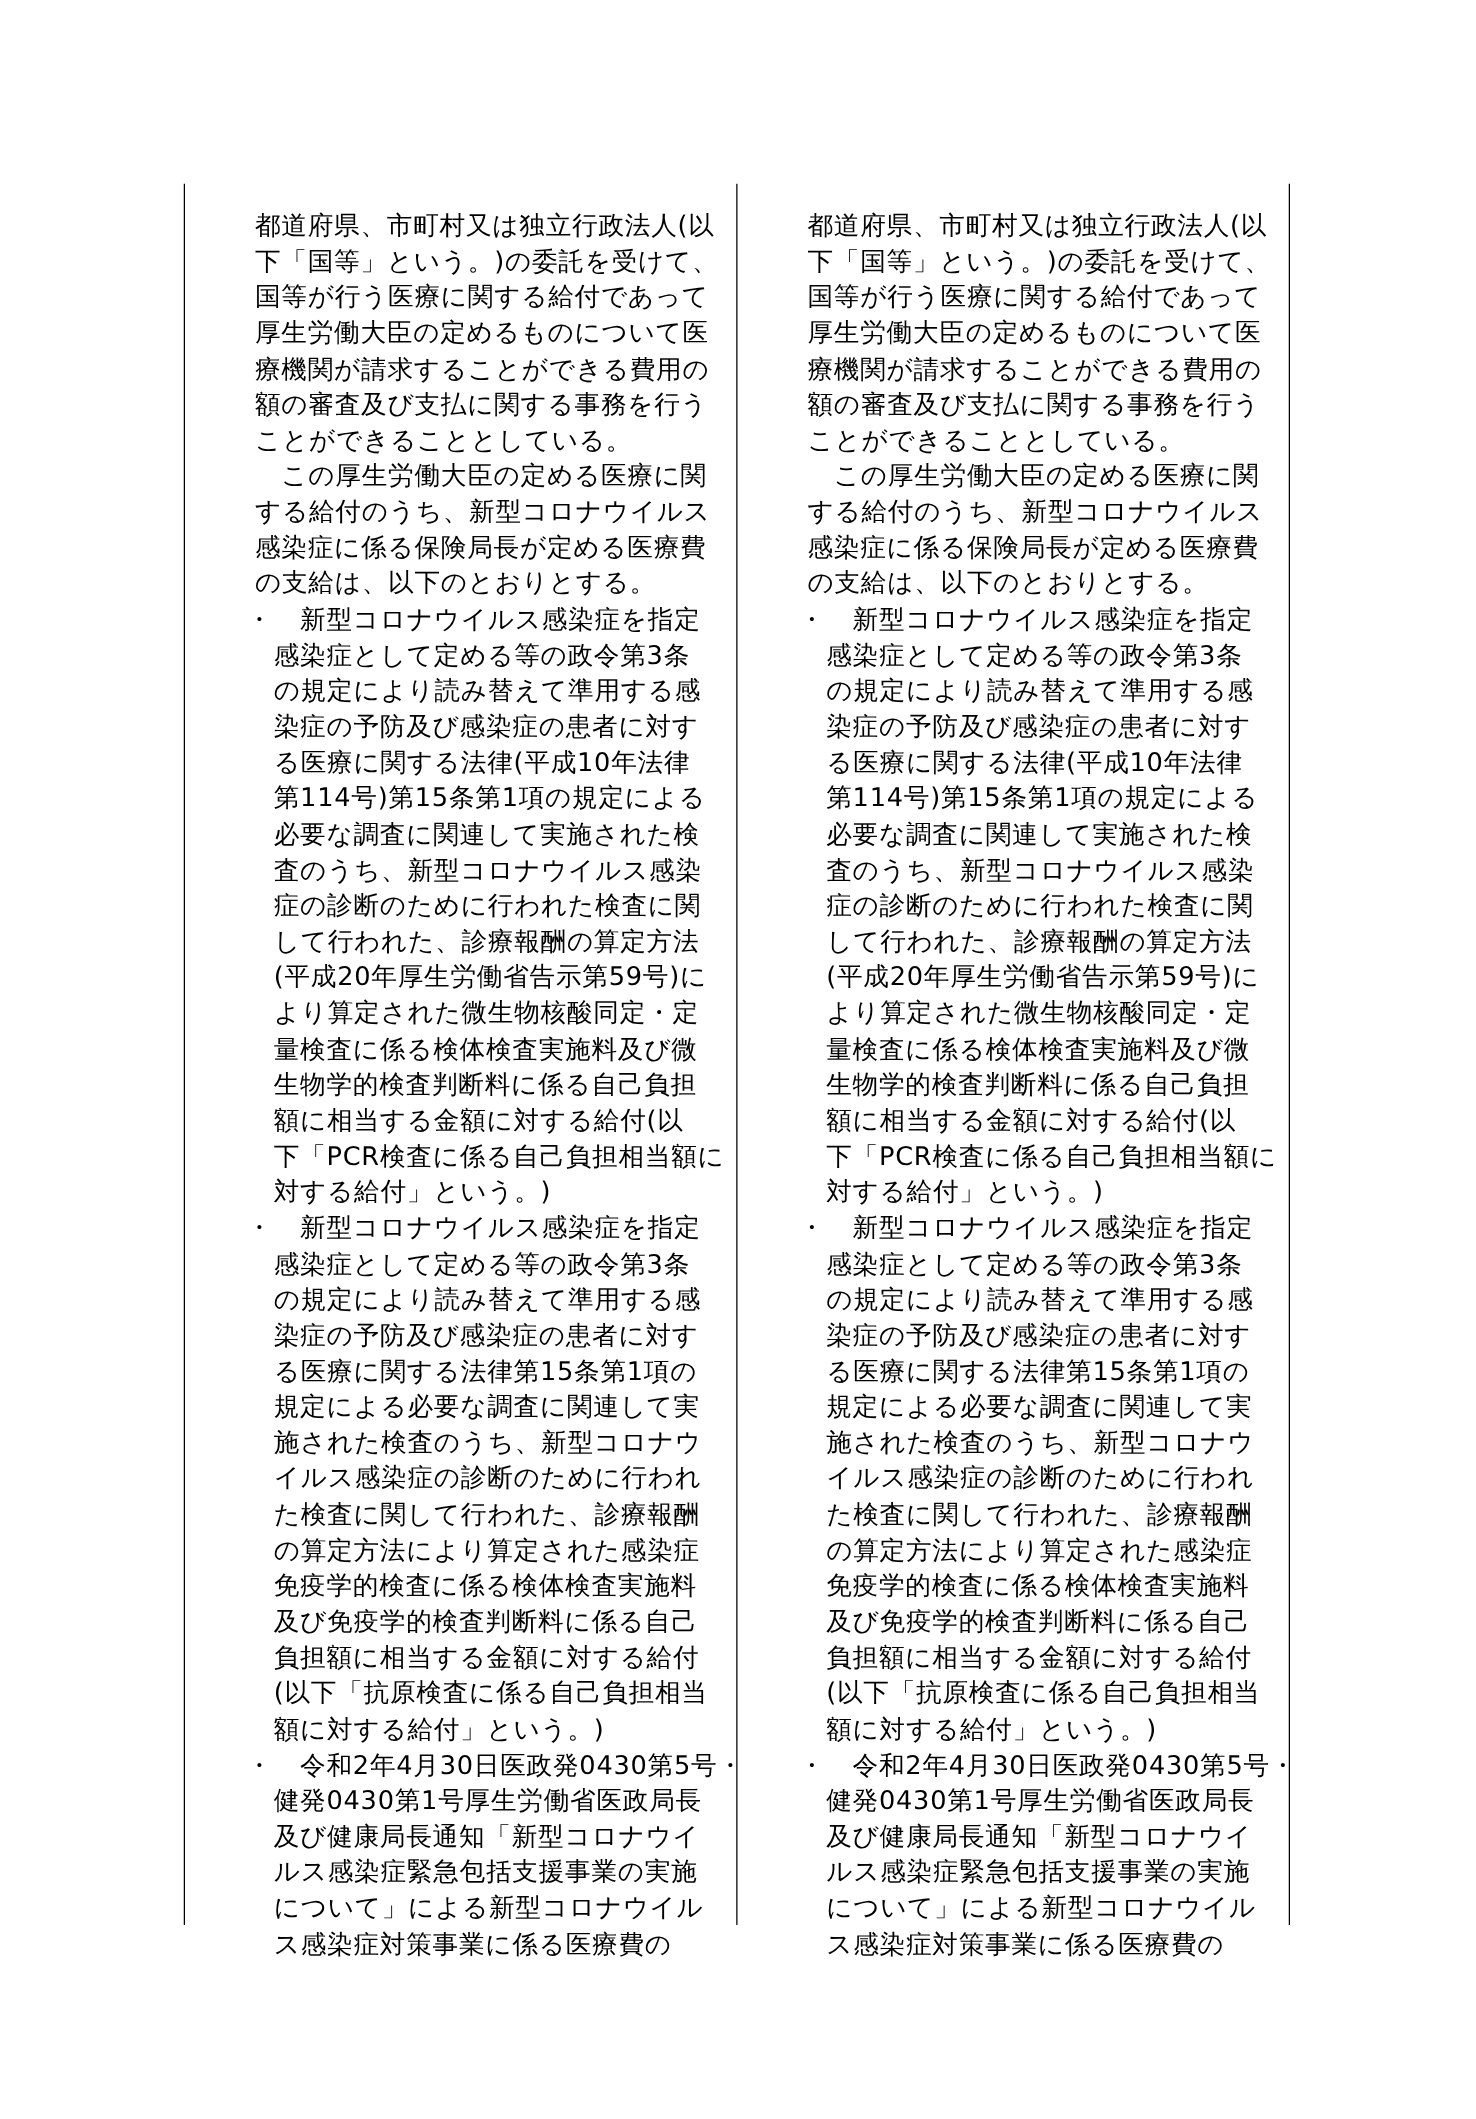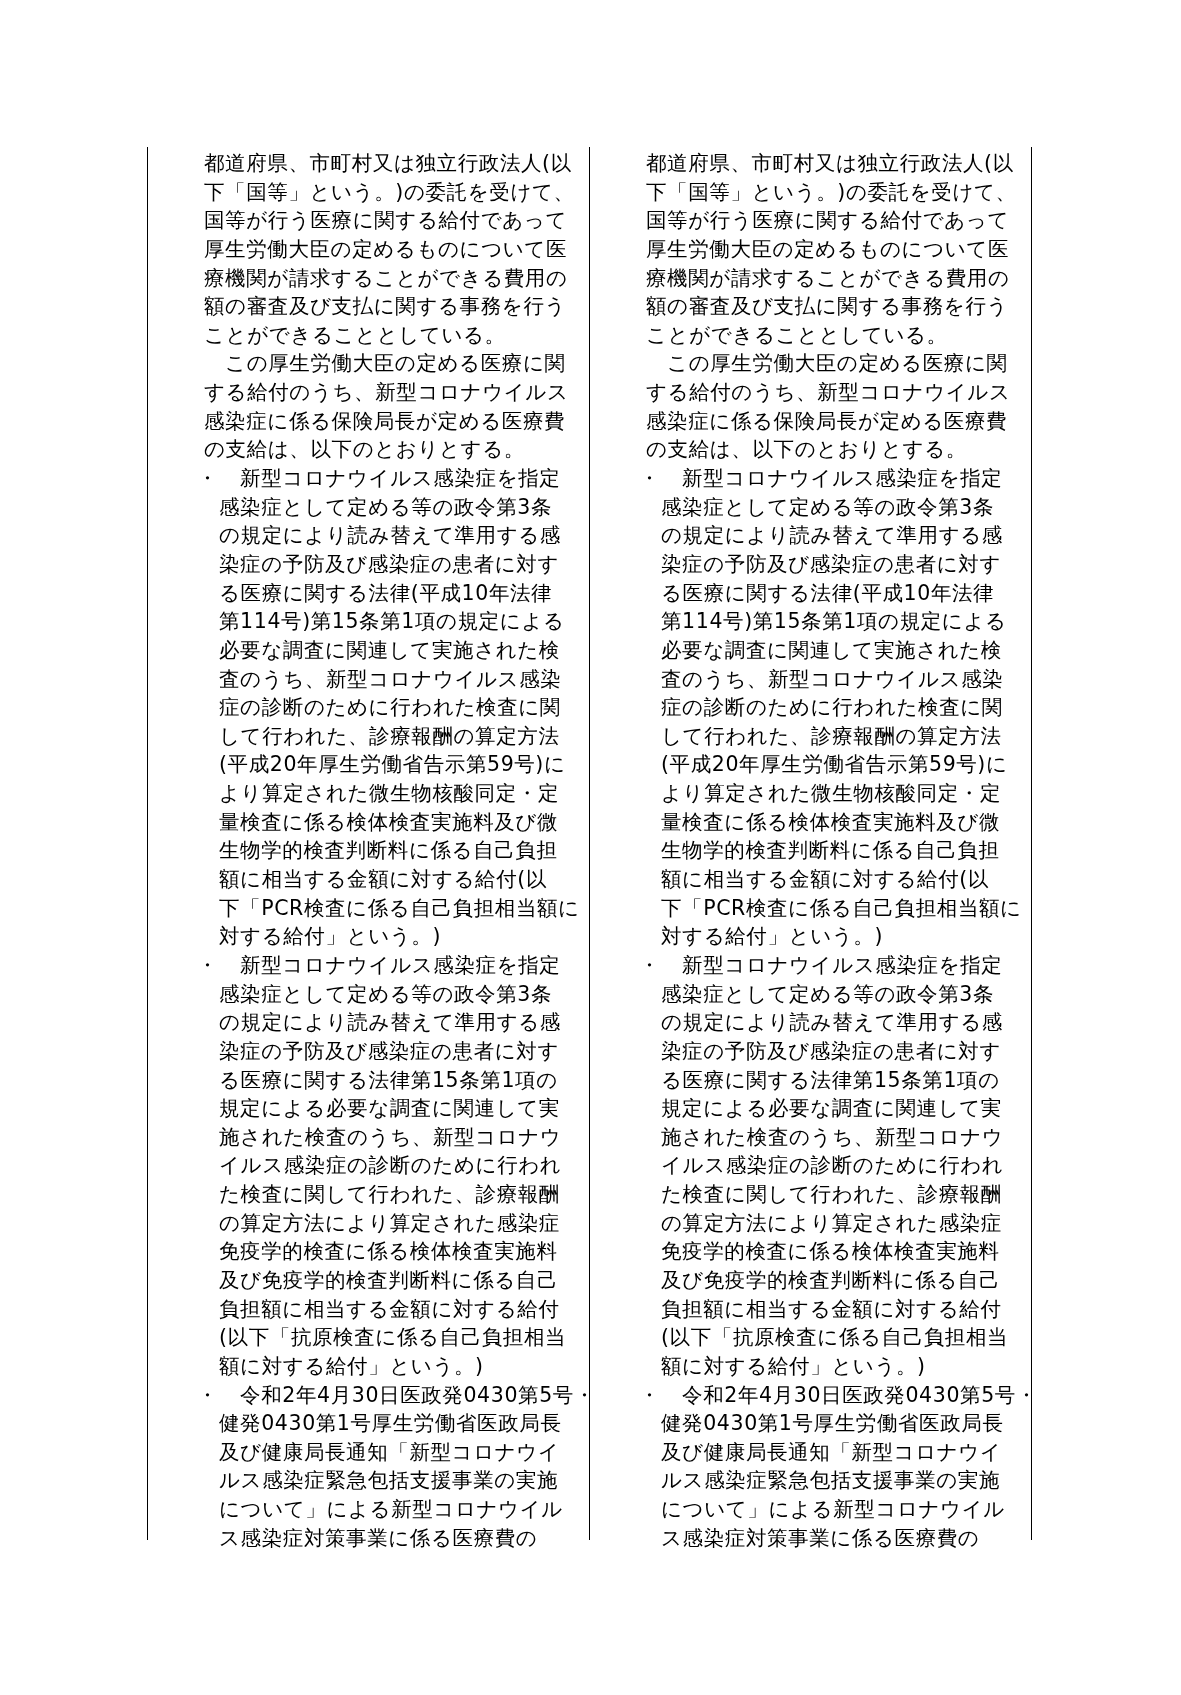--- a/index.html
+++ b/index.html
@@ -1,19 +1,19 @@
 <!DOCTYPE html>
 <html><head>
 <meta charset="utf-8">
 <style>
   html, body { margin: 0; padding: 0; background: #ffffff; }
   body { width: 1181px; height: 1695px; position: relative; overflow: hidden;
          font-family: "DejaVu Sans", "Liberation Sans", sans-serif; color: #000; }
   .vline { position: absolute; top: 147px; height: 1393px; width: 1px; background: #000; }
-  .col { position: absolute; top: 149px; width: 378px; font-size: 20.5px; line-height: 28.65px; }
+  .col { position: absolute; top: 166px; width: 378px; font-size: 20.5px; line-height: 28.65px; }
   .line { white-space: nowrap; overflow: visible; height: 28.65px; letter-spacing: 0.6px; }
   .bullet-line { position: relative; }
   .bullet-dot { position: absolute; left: -22px; top: 0; }
   .indent { padding-left: 15px; }
 </style>
 </head>
 <body>
 
 <div class="vline" style="left:147px;"></div>
 <div class="vline" style="left:589px;"></div>

